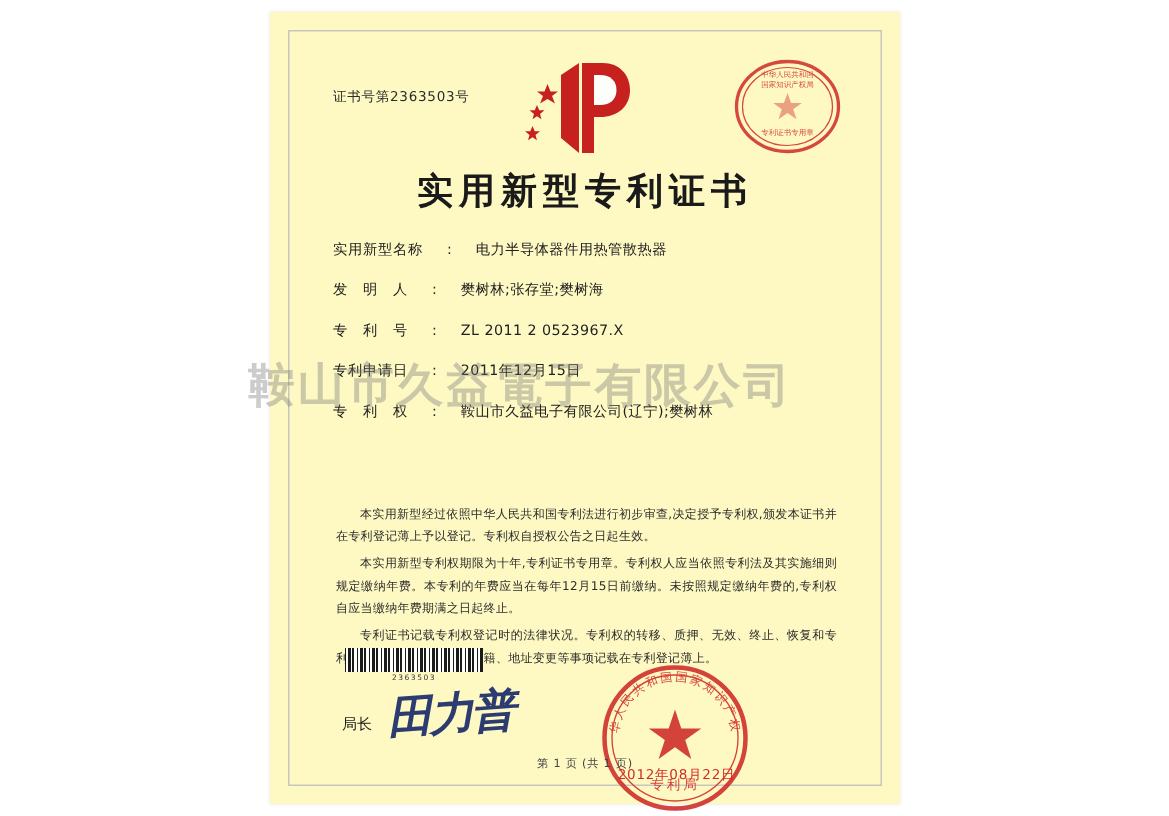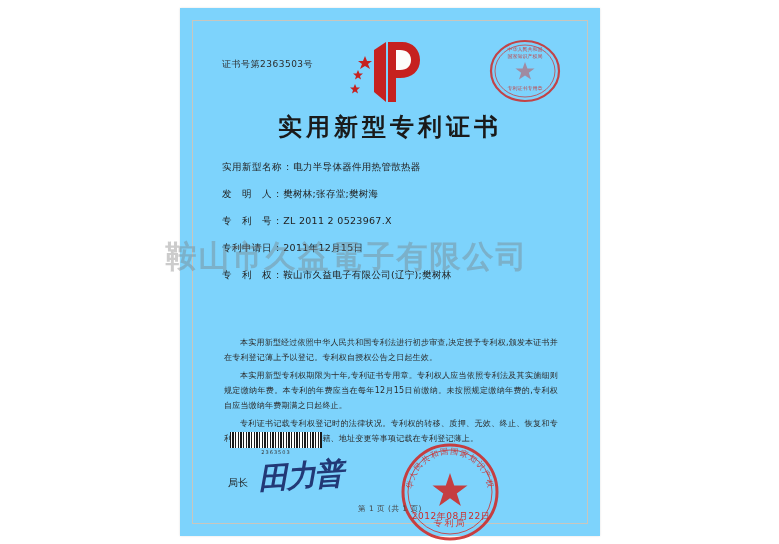--- a/index.html
+++ b/index.html
@@ -19,21 +19,21 @@
     height: 544px;
     background: #ffffff;
   }
   
   #sheet {
     position: absolute;
     left: 180px;
     top: 8px;
     width: 420px;
     height: 528px;
-    background: #7dd3fc;
+    background: #fef9c3;
     box-shadow: 0 0 2px rgba(0,0,0,0.12);
   }
   
   #sheet::before {
     content: "";
     position: absolute;
     left: 12px;
     top: 12px;
     right: 12px;
     bottom: 12px;
@@ -88,20 +88,21 @@
     left: 42px;
     top: 152px;
     width: 340px;
   }
   .field-row {
     display: flex;
     font-size: 9.5px;
     color: #222;
     margin-bottom: 13px;
     line-height: 14px;
+    gap: 12px;
   }
   .field-label {
     white-space: pre;
     flex: 0 0 auto;
     letter-spacing: 0.5px;
   }
   .field-sep { flex: 0 0 auto; padding: 0 4px; }
   .field-value {
     flex: 1 1 auto;
     letter-spacing: 0.3px;

